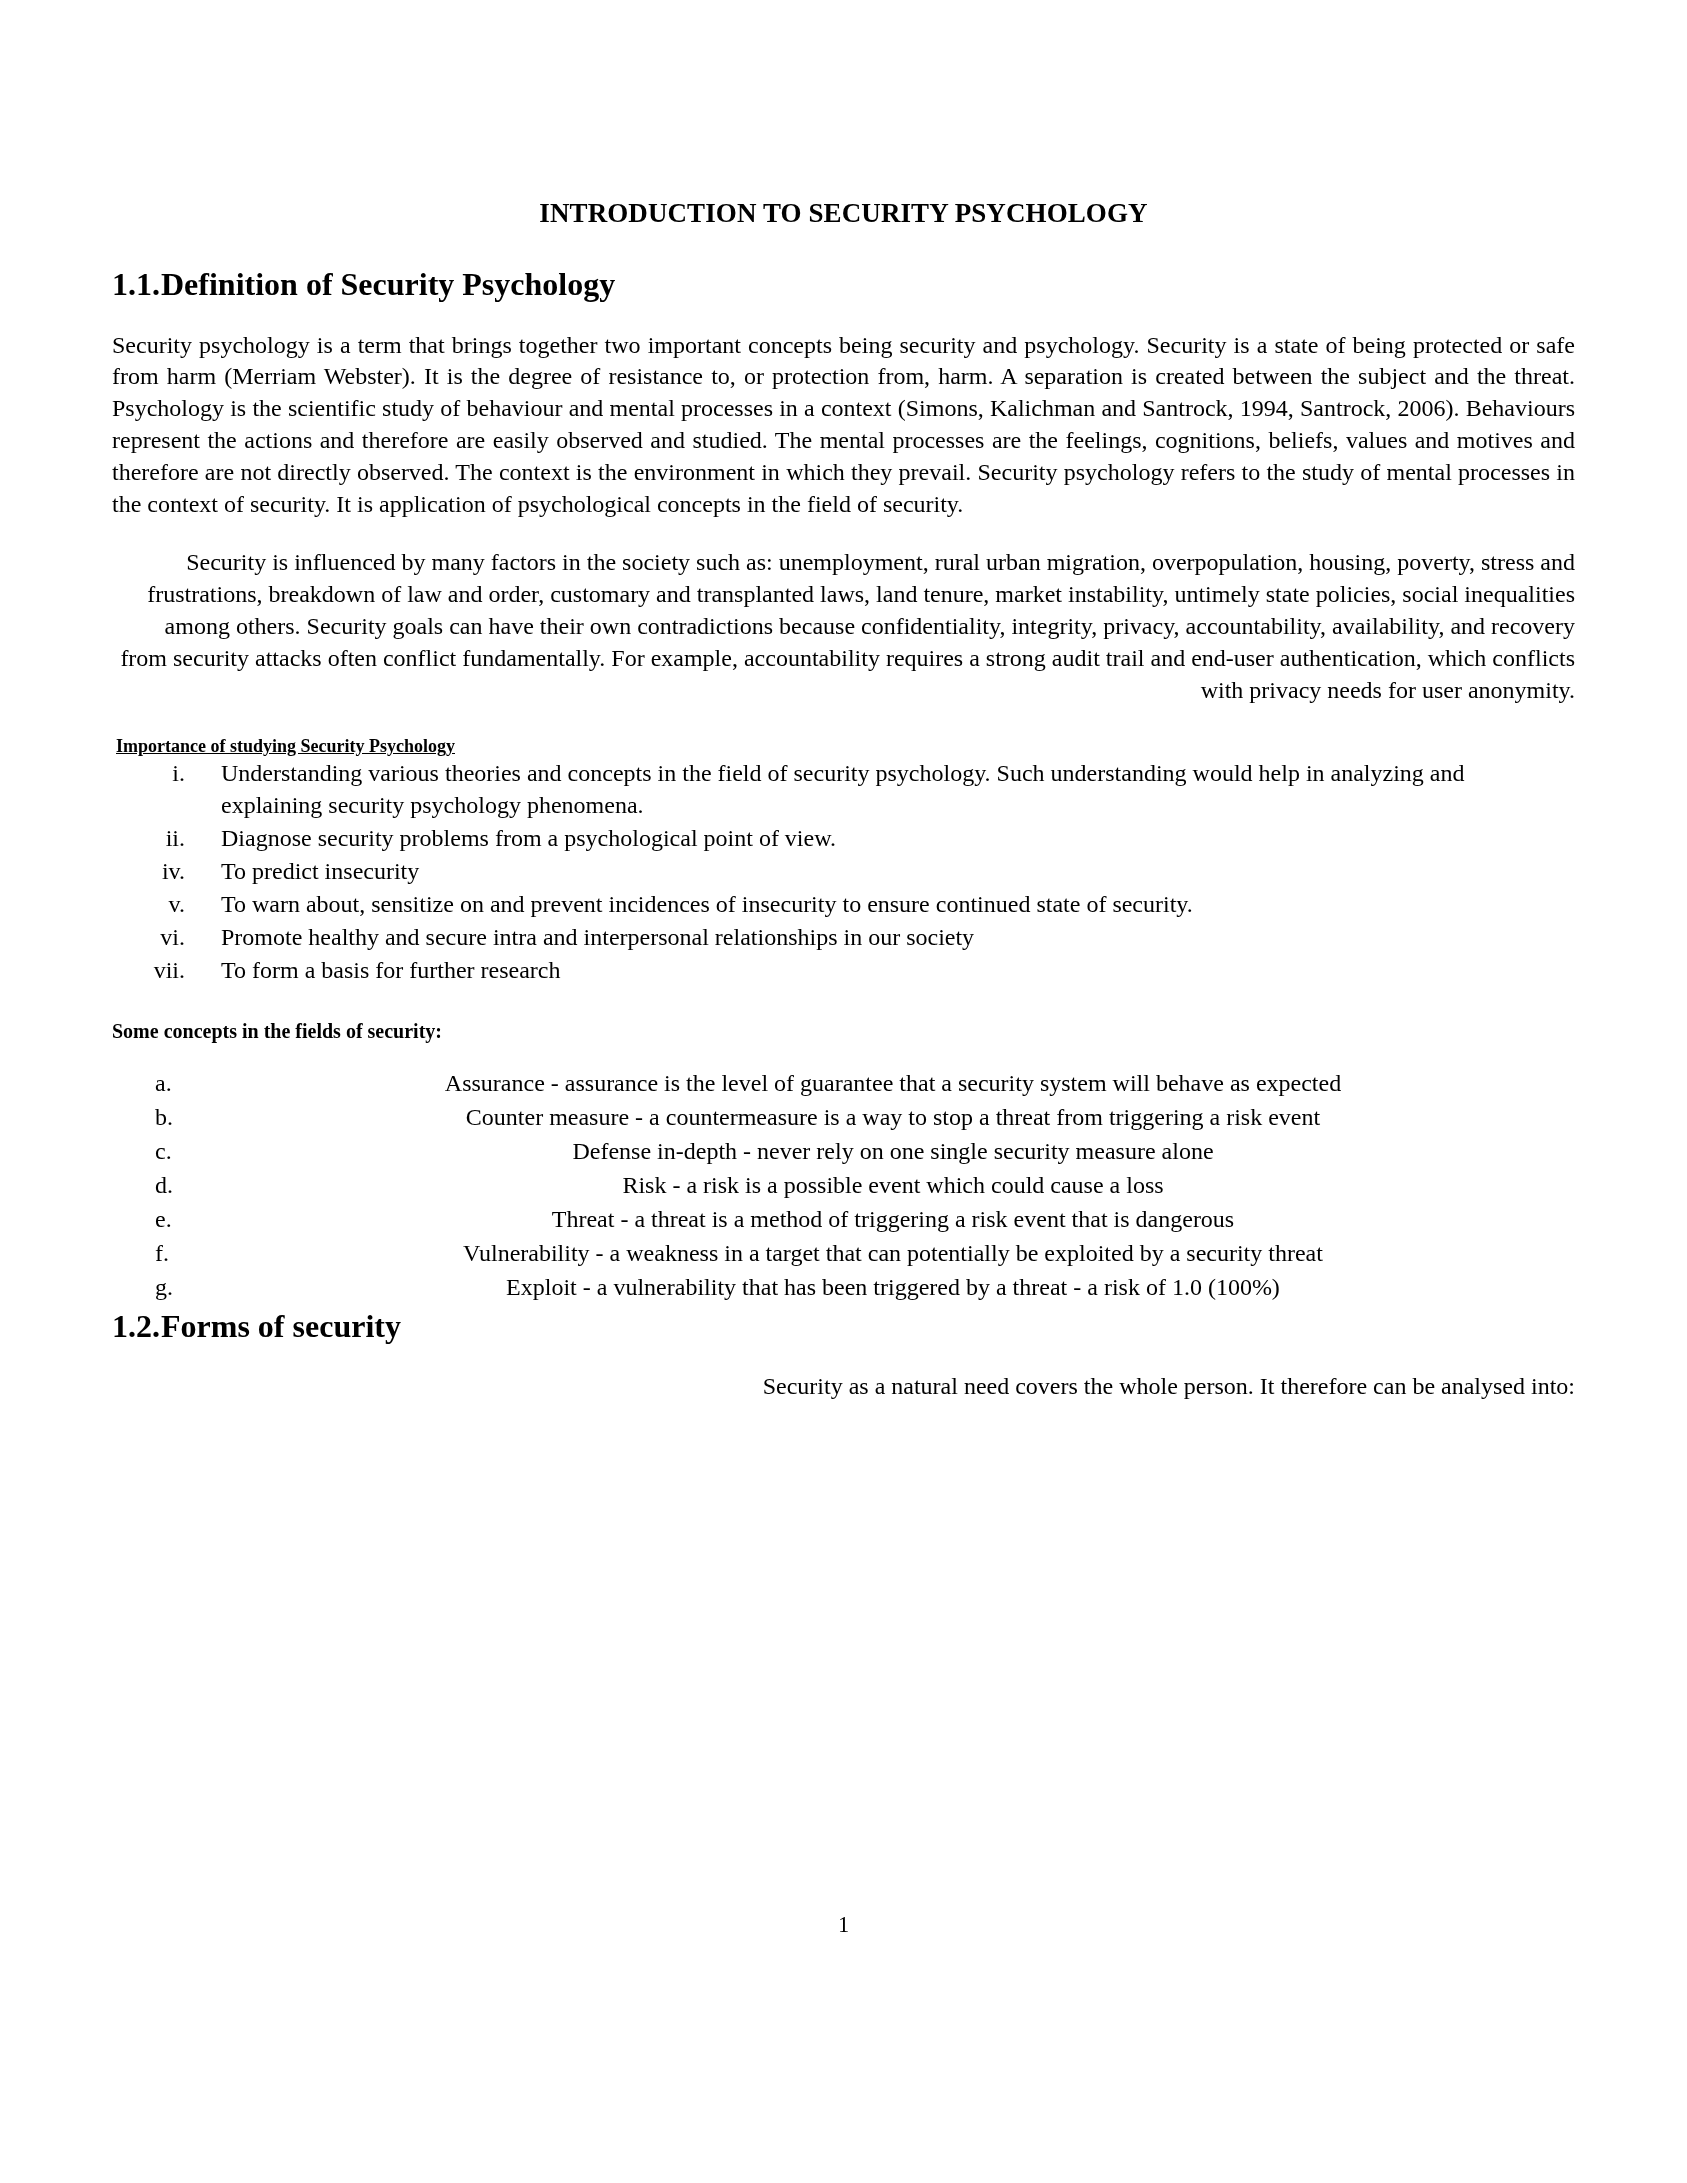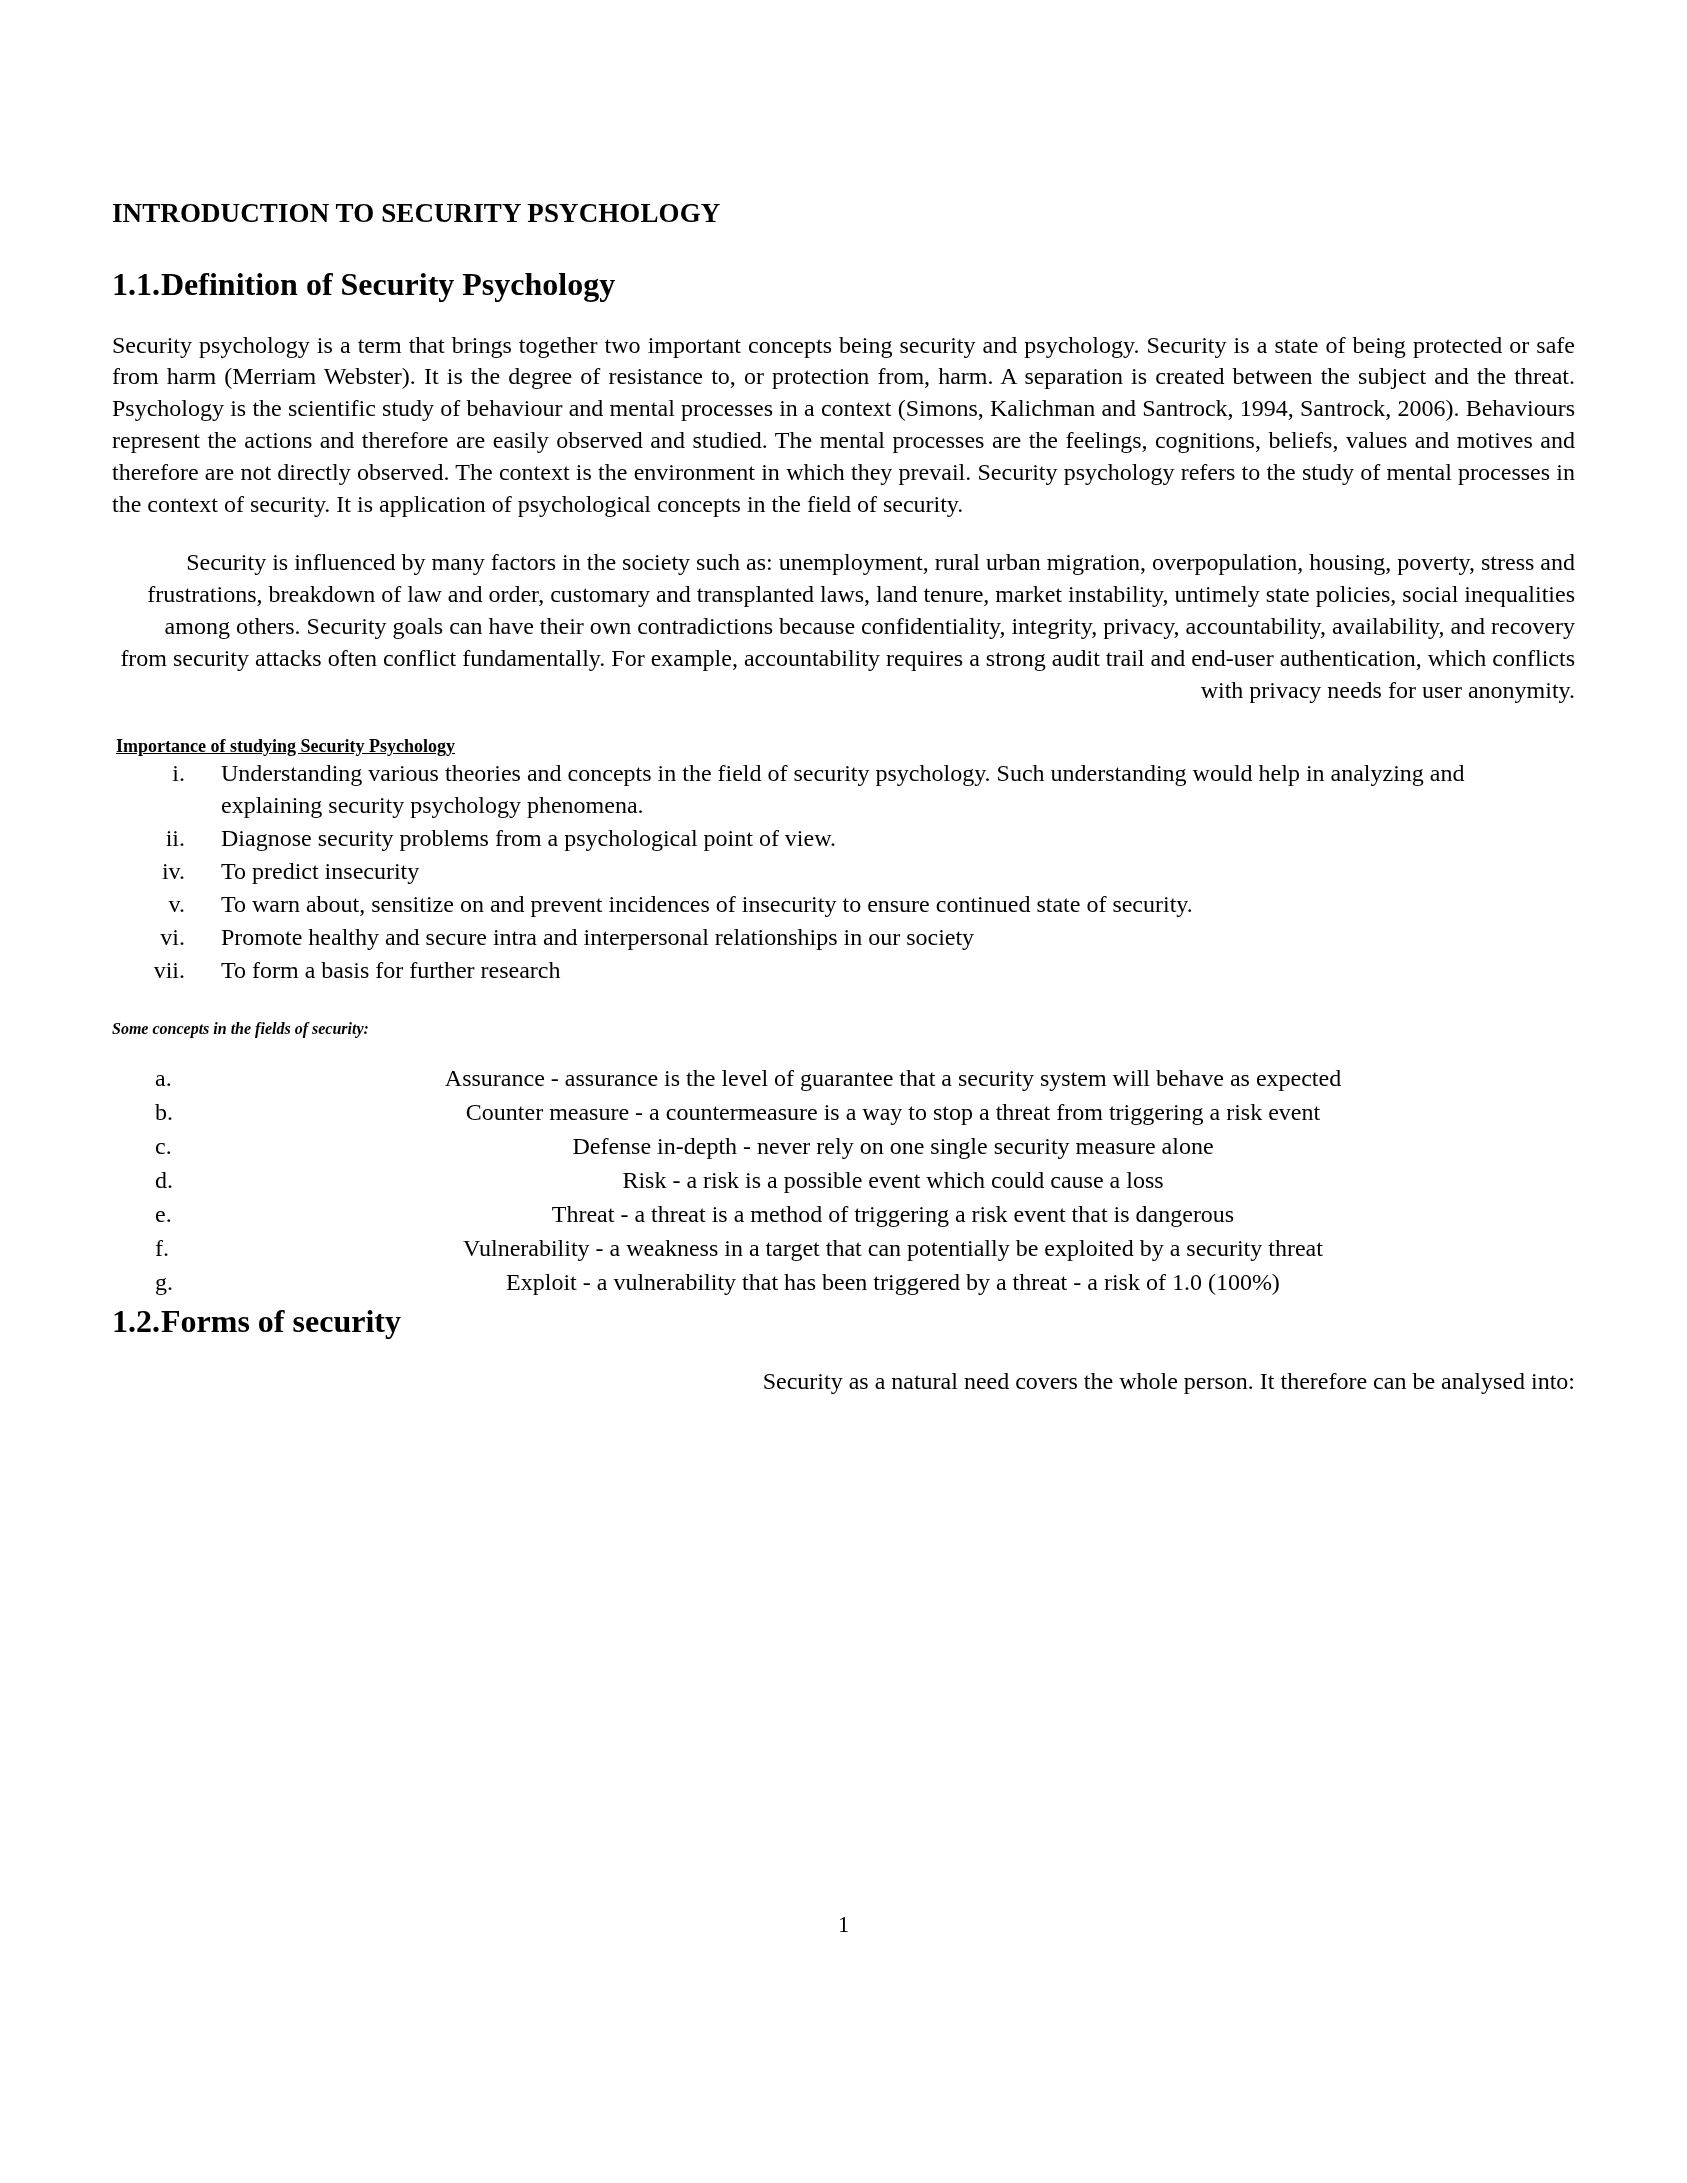--- a/index.html
+++ b/index.html
@@ -15,20 +15,21 @@
     -webkit-font-smoothing: antialiased;
   }
   .page {
     position: relative;
     width: 1687px;
     height: 2183px;
     box-sizing: border-box;
     padding: 198px 112px 0 112px;
   }
   .doc-title {
+    text-align: center;
     font-size: 27px;
     font-weight: bold;
     letter-spacing: 0.1px;
     margin: 0 0 37px 0;
   }
   .heading {
     font-size: 32px;
     font-weight: bold;
     margin: 0 0 0 0;
     display: flex;
@@ -52,23 +53,22 @@
   p.body-text.nojustify {
     text-align: right;
   }
   .sub-bold {
     font-size: 18px;
     font-weight: bold;
     margin: 29px 0 0 4px;
     text-decoration: underline;
   }
   .sub-bold-italic {
-    font-size: 16px;
-    font-weight: bold;
-    font-style: italic;
+    font-size: 20px;
+    font-weight: bold;
     margin: 34px 0 0 0;
   }
   ol.roman {
     list-style: none;
     margin: 1.3px 0 0 0;
     padding: 0;
   }
   ol.roman li {
     font-size: 24px;
     line-height: 1.32;

